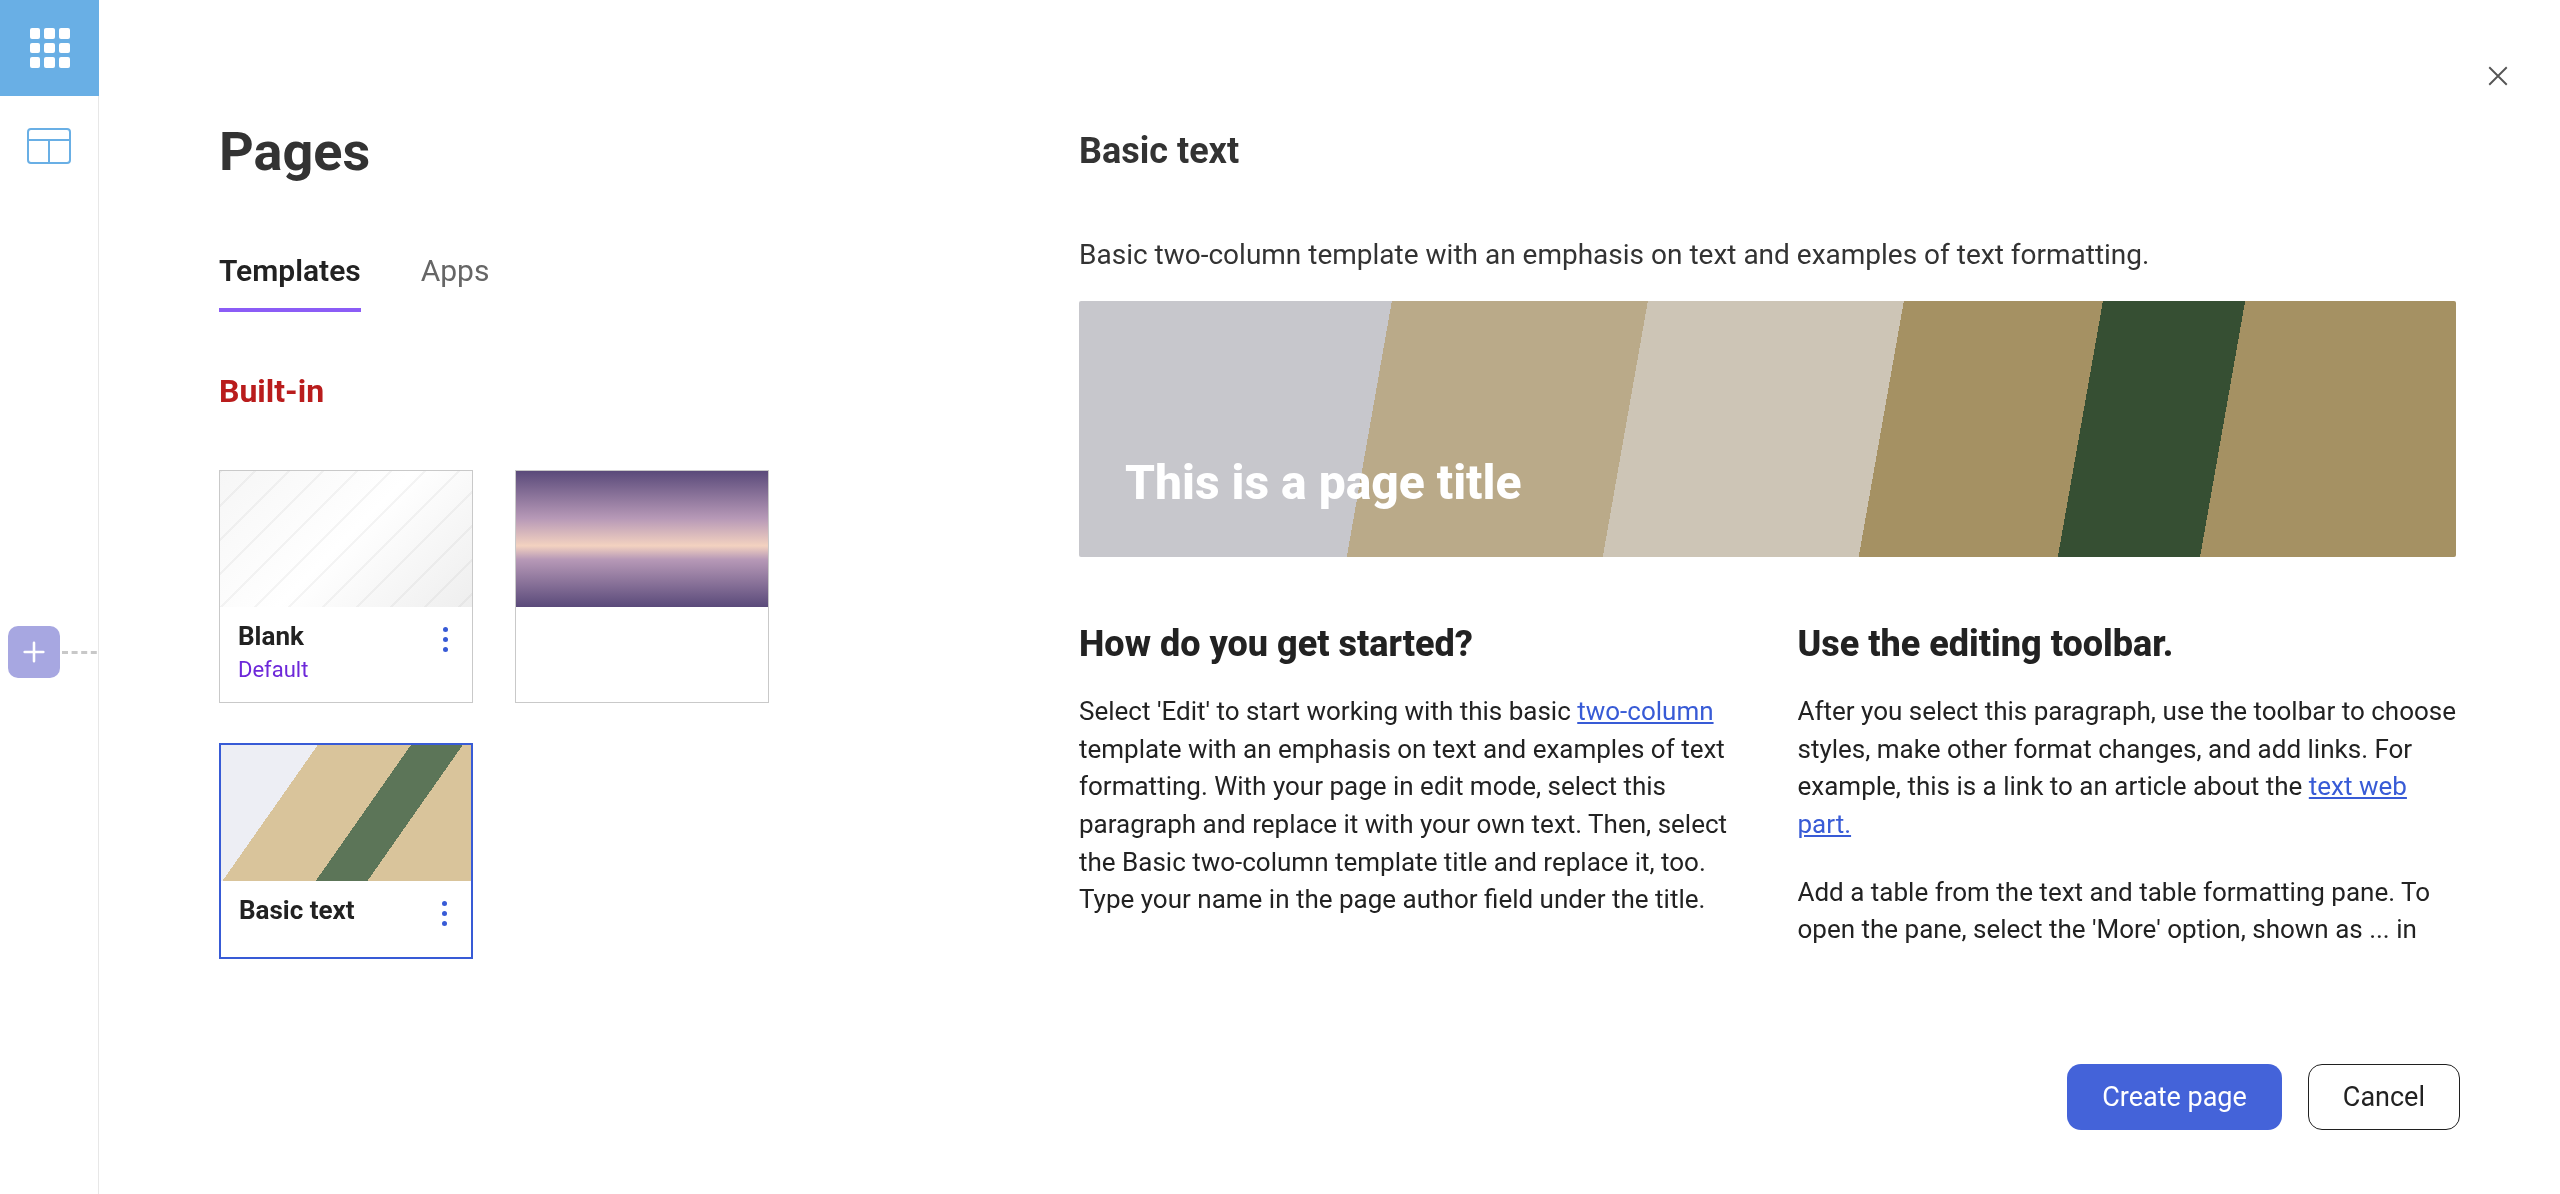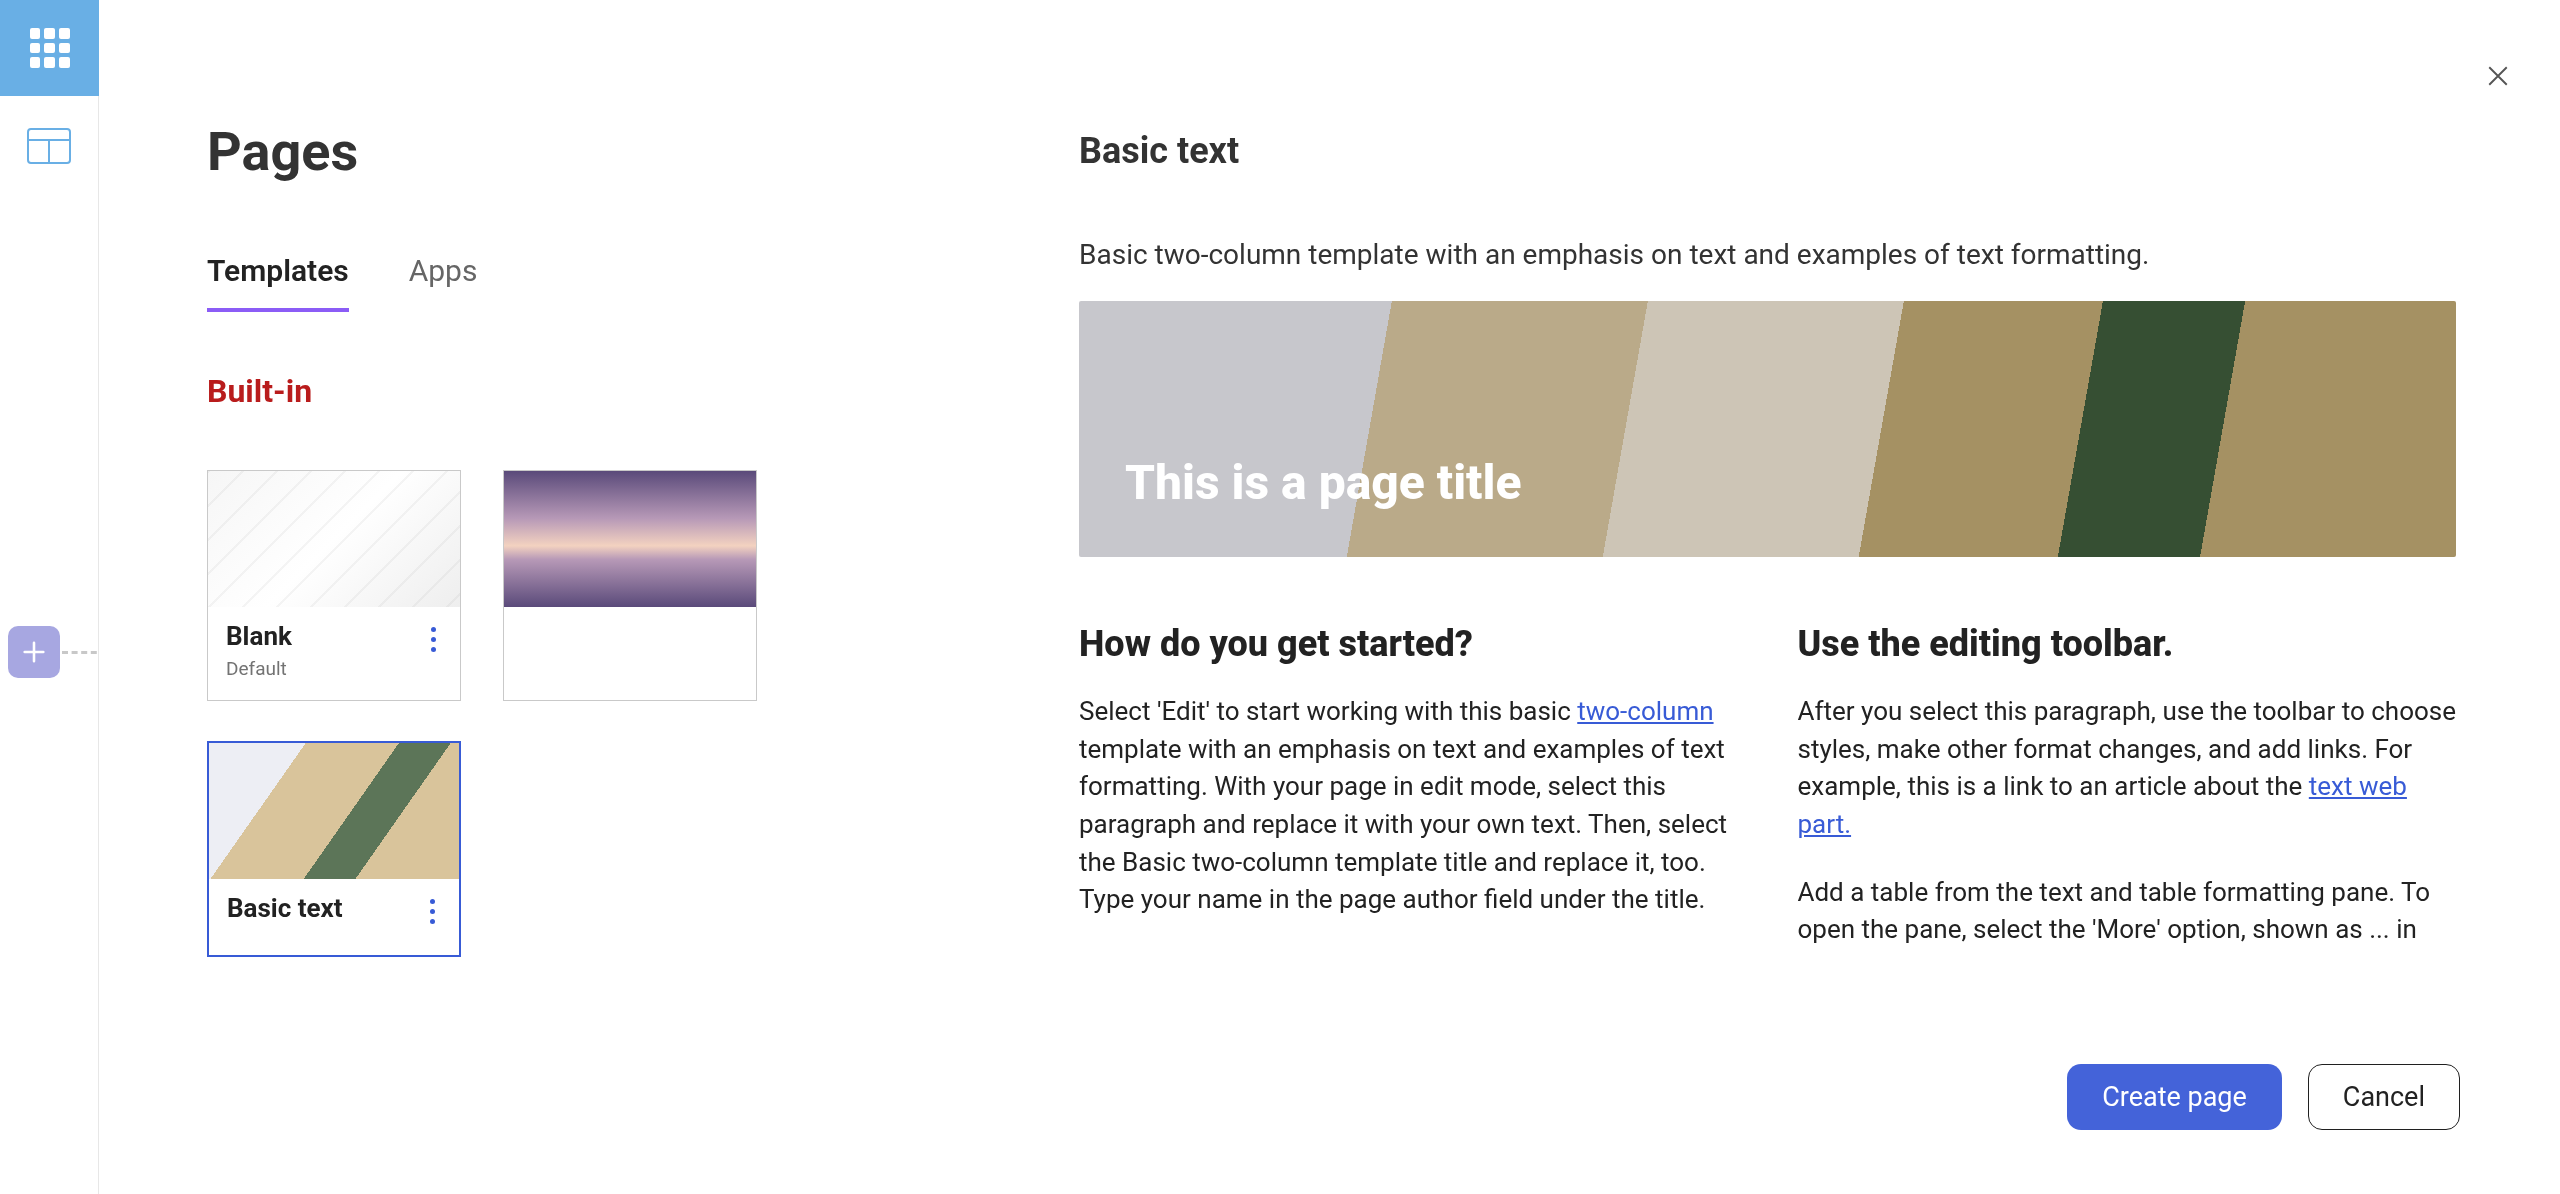--- a/index.html
+++ b/index.html
@@ -12,33 +12,33 @@
   .sidebar-strip { position: absolute; left: 0; top: 96px; width: 99px; height: 1098px; background: #fff; border-right: 1px solid #e7e7e7; }
   .strip-icon { width: 44px; height: 36px; margin: 32px auto 0; }
   .floating-add { position: absolute; left: 8px; top: 626px; width: 52px; height: 52px; border-radius: 10px; background: #a7a7e1; display: flex; align-items: center; justify-content: center; color: #fff; font-size: 36px; font-weight: 200; }
   .floating-add svg { width: 28px; height: 28px; }
   .dotted-tail { position: absolute; left: 62px; top: 651px; width: 54px; border-top: 3px dashed #c8c8c8; }
 
   .dialog { position: absolute; left: 99px; top: 0; right: 0; bottom: 0; background: #fff; }
   .close-btn { position: absolute; top: 54px; right: 40px; width: 44px; height: 44px; display: flex; align-items: center; justify-content: center; color: #555; cursor: pointer; }
   .close-btn svg { width: 30px; height: 30px; stroke: #555; stroke-width: 1.5; }
 
-  .panel-left { position: absolute; left: 108px; top: 120px; width: 780px; }
+  .panel-left { position: absolute; left: 120px; top: 120px; width: 780px; }
   .panel-left h1 { font-size: 54px; font-weight: 700; color: #333; margin-bottom: 70px; }
   .tabs { display: flex; gap: 60px; border-bottom: none; margin-bottom: 60px; }
   .tab { font-size: 30px; padding-bottom: 20px; color: #666; cursor: pointer; }
   .tab.active { color: #222; font-weight: 600; border-bottom: 4px solid #8b5cf6; }
   .section-title { font-size: 32px; font-weight: 700; color: #b91c1c; margin-bottom: 60px; }
   .cards-grid { display: grid; grid-template-columns: 254px 254px; column-gap: 42px; row-gap: 40px; }
   .card { border: 1px solid #c9c9c9; background: #fff; display: flex; flex-direction: column; cursor: pointer; }
   .card.selected { border: 2px solid #385bd6; }
   .card-thumb { width: 100%; height: 136px; background: #ddd; }
   .card-body { padding: 14px 18px 20px; display: flex; justify-content: space-between; align-items: flex-start; min-height: 76px; }
   .card-labels .card-title { font-size: 26px; font-weight: 700; color: #222; margin-bottom: 6px; }
-  .card-labels .card-sub { font-size: 19px; color: #737373; }
+  .card-labels .card-sub { font-size: 22px; color: #6d28d9; }
   .kebab { display: flex; flex-direction: column; gap: 5px; padding: 6px; cursor: pointer; }
   .kebab span { width: 5px; height: 5px; border-radius: 50%; background: #385bd6; }
 
   .thumb-blank {
     background:
       linear-gradient(135deg, #f6f6f6 0%, #ffffff 50%, #eeeeee 100%);
     position: relative;
   }
   .thumb-blank::after {
     content: "";

